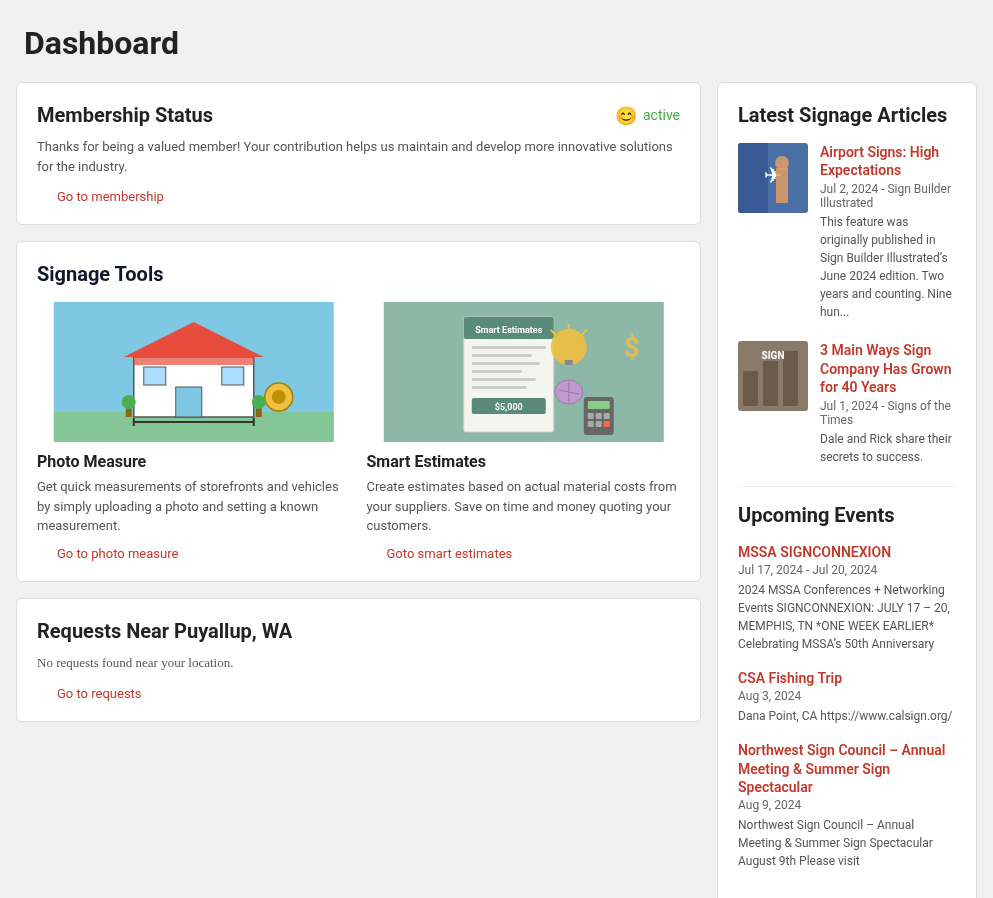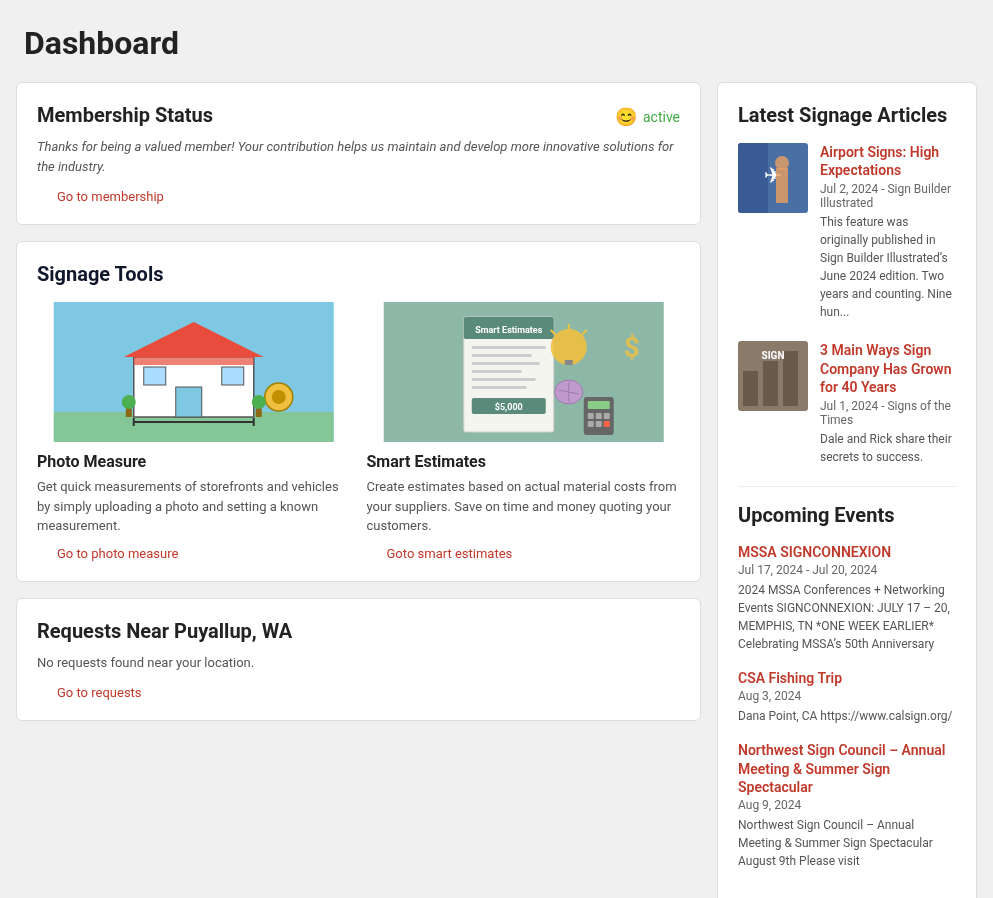--- a/index.html
+++ b/index.html
@@ -9,39 +9,39 @@
     .page-header h1 { font-size: 32px; font-weight: 700; color: #222; }
 
     .page-content { padding: 0 16px 24px 16px; display: flex; gap: 16px; align-items: flex-start; }
 
     .left-column { flex: 1; display: flex; flex-direction: column; gap: 16px; min-width: 0; }
     .right-column { width: 260px; flex-shrink: 0; }
 
     .card { background: #fff; border: 1px solid #ddd; border-radius: 6px; padding: 20px; }
 
     
-    .membership-header { display: flex; justify-content: space-between; align-items: flex-end; margin-bottom: 10px; }
+    .membership-header { display: flex; justify-content: space-between; align-items: center; margin-bottom: 10px; }
     .membership-title { font-size: 20px; font-weight: 700; color: #222; }
     .active-badge { display: flex; align-items: center; gap: 5px; color: #4a4; font-size: 14px; }
     .active-badge .smiley { font-size: 18px; }
-    .membership-desc { color: #555; font-size: 13px; line-height: 1.5; margin-bottom: 12px; font-style: italic; }
+    .membership-desc { color: #555; font-size: 13px; line-height: 1.5; margin-bottom: 12px; }
     .link { color: #c0392b; text-decoration: none; font-size: 13px; margin-left: 20px; }
 
     
     .tools-title { font-size: 20px; font-weight: 700; color: #0f172a; margin-bottom: 16px; }
     .tools-grid { display: grid; grid-template-columns: 1fr 1fr; gap: 16px; }
     .tool-item { display: flex; flex-direction: column; }
     .tool-image { width: 100%; height: 140px; border-radius: 4px; margin-bottom: 10px; overflow: hidden; }
 
     .tool-name { font-size: 16px; font-weight: 700; color: #222; margin-bottom: 6px; }
     .tool-desc { font-size: 13px; color: #555; line-height: 1.5; margin-bottom: 10px; }
 
     
     .requests-title { font-size: 20px; font-weight: 700; color: #222; margin-bottom: 12px; }
-    .requests-empty { color: #555; font-size: 13px; margin-bottom: 14px; margin-top: 8px; }
+    .requests-empty { color: #555; font-size: 13px; margin-bottom: 14px; margin-top: 8px; font-family: Liberation Serif, serif; }
 
     
     .right-card { background: #fff; border: 1px solid #ddd; border-radius: 6px; padding: 20px; }
     .section-title { font-size: 20px; font-weight: 700; color: #222; margin-bottom: 16px; }
 
     
     .article-item { display: flex; gap: 12px; margin-bottom: 20px; }
     .article-thumb { width: 70px; height: 70px; flex-shrink: 0; border-radius: 3px; overflow: hidden; }
     .article-info { flex: 1; }
     .article-title-link { color: #c0392b; font-size: 14px; font-weight: 600; text-decoration: none; line-height: 1.3; }

